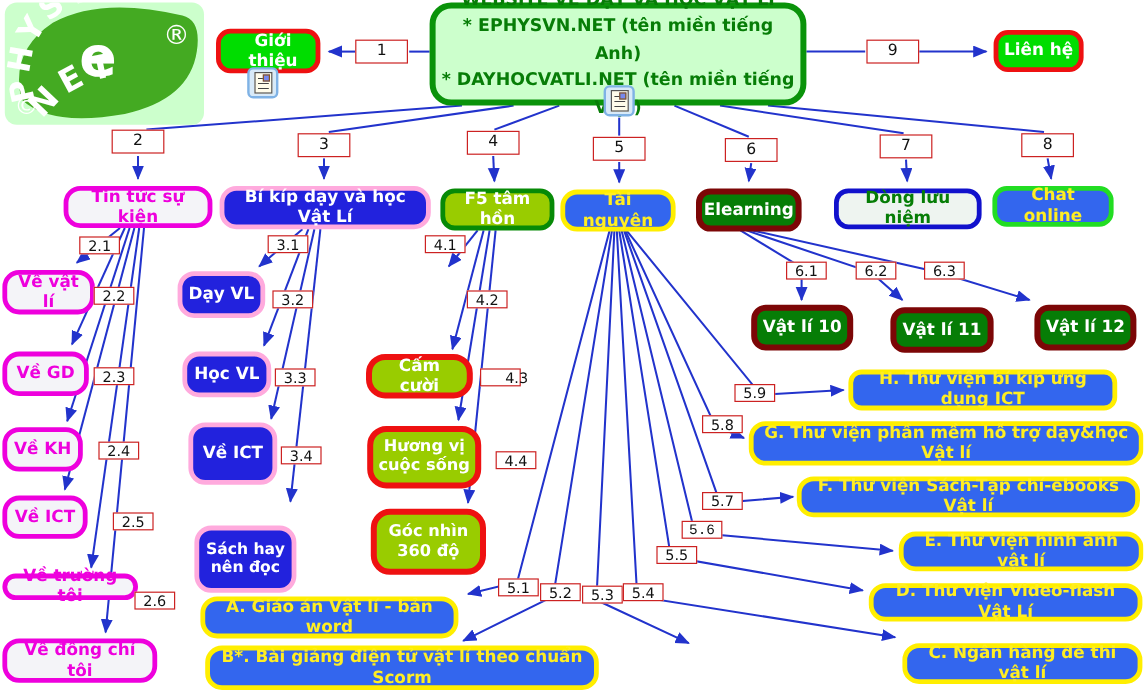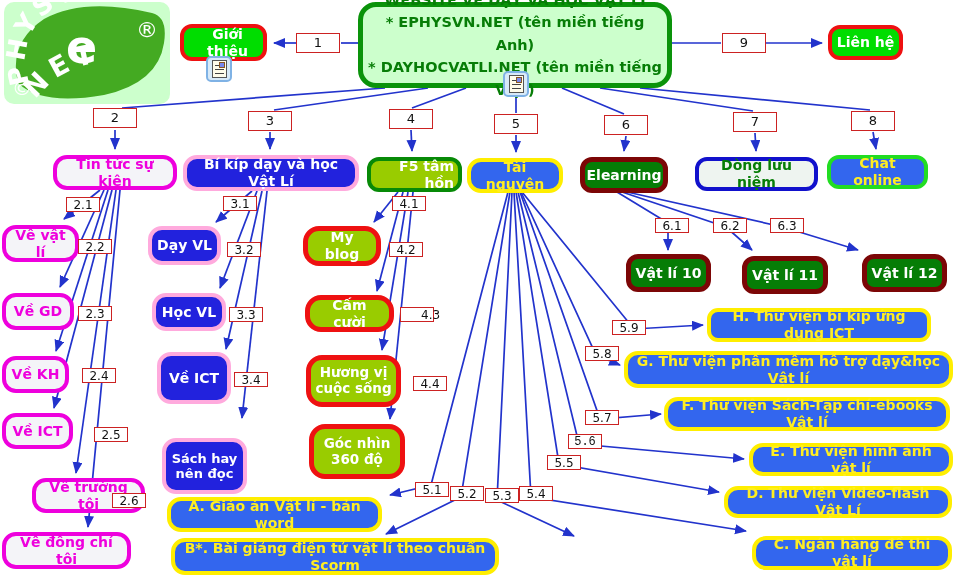--- a/index.html
+++ b/index.html
@@ -6,21 +6,21 @@
   body{font-family:"DejaVu Sans","Liberation Sans",sans-serif;}
   .stage{position:relative;width:953px;height:579px;background:#ffffff;overflow:hidden;}
   svg.edges{position:absolute;left:0;top:0;width:953px;height:579px;pointer-events:none;}
   .node{position:absolute;display:flex;flex-direction:column;align-items:center;justify-content:center;
         text-align:center;font-weight:bold;box-sizing:border-box;font-size:14px;line-height:1.18;
         padding:1px 4px;}
   .v-root{background:#ccffcc;border:5px solid #0a930a;border-radius:18px;color:#077d07;font-size:14.5px;line-height:1.55;}
   .v-green-red{background:#00dd00;border:4px solid #ee1111;border-radius:12px;color:#ffffff;}
   .v-news{background:#f4f4f8;border:4px solid #ee00dd;border-radius:14px;color:#ee00dd;}
   .v-blue-pink{background:#2222dd;border:4px solid #ffaadd;border-radius:14px;color:#ffffff;}
-  .v-yg-green{background:#99cc00;border:4px solid #078a07;border-radius:12px;color:#ffffff;text-align:right;}
+  .v-yg-green{background:#99cc00;border:4px solid #078a07;border-radius:12px;color:#ffffff;}
   .v-blue-yellow{background:#3366ee;border:4px solid #ffee00;border-radius:14px;color:#ffee22;}
   .v-green-maroon{background:#067d06;border:5px solid #7c0606;border-radius:12px;color:#ffffff;}
   .v-white-blue{background:#eef4f0;border:4px solid #1111cc;border-radius:12px;color:#067d06;}
   .v-blue-green{background:#3366ee;border:4px solid #22dd22;border-radius:12px;color:#ffee22;}
   .v-yg-red{background:#99cc00;border:5px solid #ee1111;border-radius:16px;color:#ffffff;}
   .elabel{position:absolute;background:#ffffff;border:1px solid #cc2222;color:#111111;
           font-size:12px;line-height:15px;text-align:center;width:34px;height:15px;box-sizing:border-box;}
   .elabel.big{width:44px;height:20px;font-size:13px;line-height:18px;}
   .logo{position:absolute;left:4px;top:2px;width:166px;height:102px;background:#ccffcc;border-radius:10px;}
   .note{position:absolute;width:26px;height:26px;background:#d8eaf8;border:2px solid #7fb2e5;border-radius:5px;
@@ -127,29 +127,28 @@
   <div class="node v-yg-green" style="left:367px;top:157px;width:95px;height:35px;">F5 tâm hồn</div>
   <div class="node v-blue-yellow" style="left:467px;top:158px;width:96px;height:35px;">Tài nguyên</div>
   <div class="node v-green-maroon" style="left:580px;top:157px;width:88px;height:36px;">Elearning</div>
   <div class="node v-white-blue" style="left:695px;top:157px;width:123px;height:34px;">Dòng lưu niệm</div>
   <div class="node v-blue-green" style="left:827px;top:155px;width:101px;height:34px;">Chat online</div>
 
   <div class="node v-news" style="left:2px;top:225px;width:77px;height:37px;">Về vật lí</div>
   <div class="node v-news" style="left:2px;top:293px;width:72px;height:37px;">Về GD</div>
   <div class="node v-news" style="left:2px;top:356px;width:67px;height:37px;">Về KH</div>
   <div class="node v-news" style="left:2px;top:413px;width:71px;height:36px;">Về ICT</div>
-  <div class="node v-news" style="left:2px;top:478px;width:113px;height:35px;margin-left:30px;">Về trường tôi</div>
+  <div class="node v-news" style="left:2px;top:478px;width:113px;height:22px;">Về trường tôi</div>
   <div class="node v-news" style="left:2px;top:532px;width:129px;height:37px;">Về đồng chí tôi</div>
 
   <div class="node v-blue-pink" style="left:148px;top:226px;width:73px;height:39px;">Dạy VL</div>
   <div class="node v-blue-pink" style="left:152px;top:293px;width:74px;height:38px;">Học VL</div>
   <div class="node v-blue-pink" style="left:157px;top:352px;width:74px;height:52px;">Về ICT</div>
   <div class="node v-blue-pink" style="left:162px;top:438px;width:85px;height:56px;font-size:13px;">Sách hay nên đọc</div>
 
-  <div class="node v-yg-red" style="left:303px;top:226px;width:78px;height:40px;">My blog</div>
   <div class="node v-yg-red" style="left:305px;top:295px;width:89px;height:37px;">Cấm cười</div>
   <div class="node v-yg-red" style="left:306px;top:355px;width:95px;height:52px;font-size:13.5px;">Hương vị cuộc sống</div>
   <div class="node v-yg-red" style="left:309px;top:424px;width:96px;height:55px;font-size:13.5px;">Góc nhìn 360 độ</div>
 
   <div class="node v-green-maroon" style="left:626px;top:254px;width:85px;height:38px;">Vật lí 10</div>
   <div class="node v-green-maroon" style="left:742px;top:256px;width:86px;height:38px;">Vật lí 11</div>
   <div class="node v-green-maroon" style="left:862px;top:254px;width:85px;height:38px;">Vật lí 12</div>
 
   <div class="node v-blue-yellow" style="left:167px;top:497px;width:215px;height:35px;">A. Giáo án Vật lí - bản word</div>
   <div class="node v-blue-yellow" style="left:171px;top:538px;width:328px;height:37px;">B*. Bài giảng điện tử vật lí theo chuẩn Scorm</div>
@@ -186,21 +185,21 @@
   <div class="elabel" style="left:78px;top:306px;">2.3</div>
   <div class="elabel" style="left:82px;top:368px;">2.4</div>
   <div class="elabel" style="left:94px;top:427px;">2.5</div>
   <div class="elabel" style="left:112px;top:493px;">2.6</div>
 
   <div class="elabel" style="left:223px;top:196px;">3.1</div>
   <div class="elabel" style="left:227px;top:242px;">3.2</div>
   <div class="elabel" style="left:229px;top:307px;">3.3</div>
   <div class="elabel" style="left:234px;top:372px;">3.4</div>
 
-  <div class="elabel" style="left:392px;top:196px;">4.1</div>
+  <div class="elabel" style="left:354px;top:196px;">4.1</div>
   <div class="elabel" style="left:389px;top:242px;">4.2</div>
   <div class="elabel" style="left:400px;top:307px;padding-left:20px;">4.3</div>
   <div class="elabel" style="left:413px;top:376px;">4.4</div>
 
   <div class="elabel" style="left:415px;top:482px;">5.1</div>
   <div class="elabel" style="left:450px;top:486px;">5.2</div>
   <div class="elabel" style="left:485px;top:488px;">5.3</div>
   <div class="elabel" style="left:519px;top:486px;">5.4</div>
   <div class="elabel" style="left:547px;top:455px;">5.5</div>
   <div class="elabel" style="left:568px;top:434px;font-family:Liberation Mono, monospace;">5.6</div>

